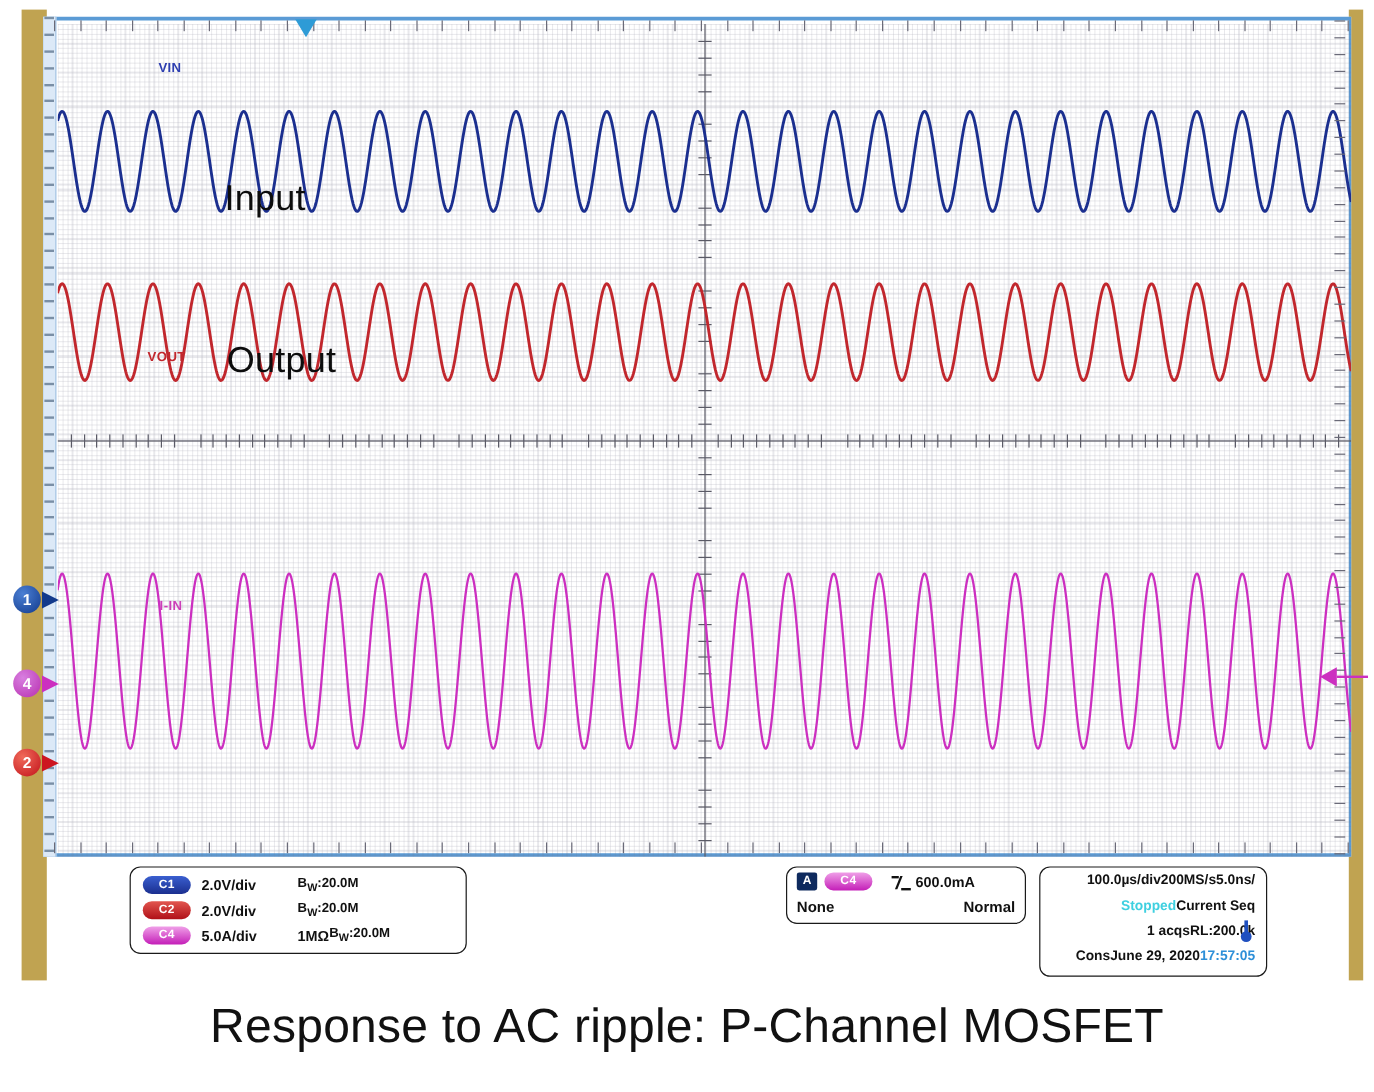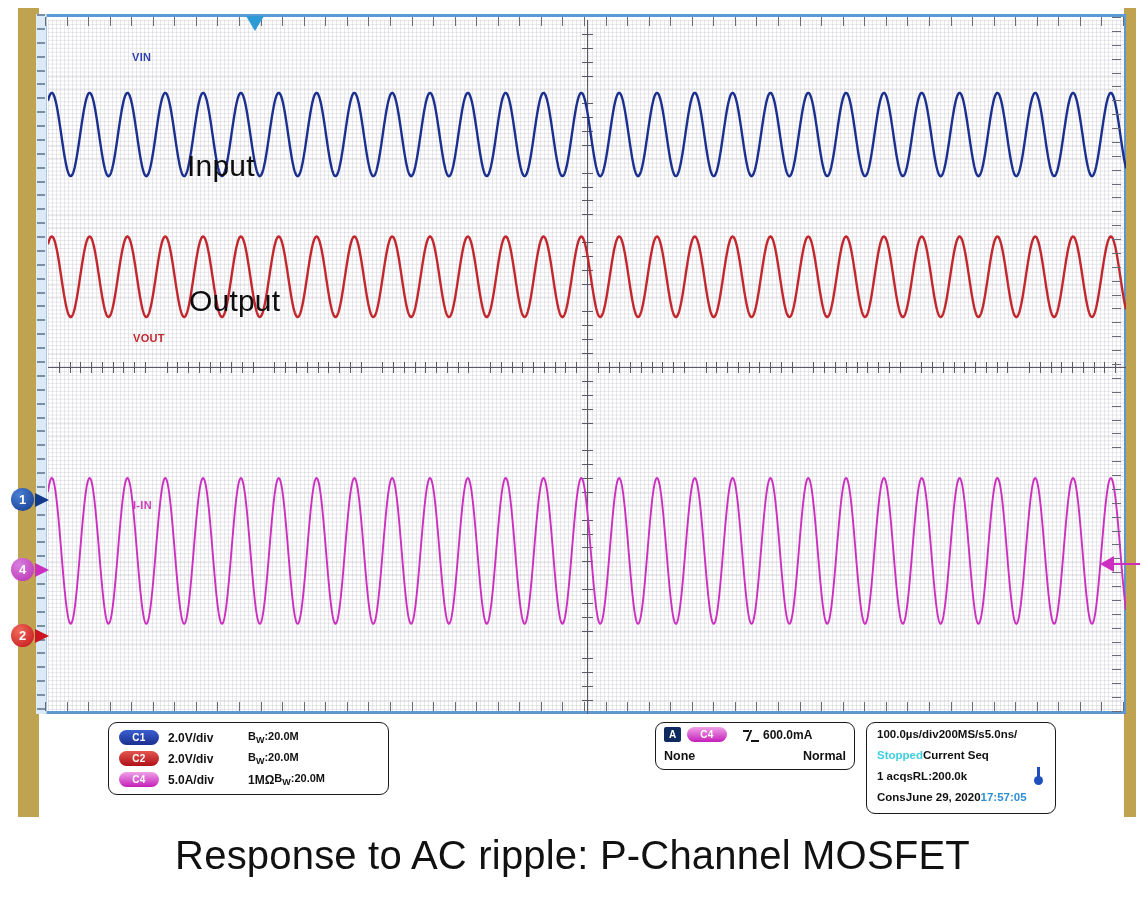--- a/index.html
+++ b/index.html
@@ -40,21 +40,21 @@
   
   .left-rail{position:absolute;left:36px;top:14px;width:10px;height:700px;background:#dce9f7;border-right:1px solid #a8c6e4;}
   .left-rail i{position:absolute;left:1px;width:8px;height:2px;background:#7a8fa6;}
 
   
   #waves{position:absolute;left:0;top:0;width:1078px;height:694px;}
 
   
   .wf-tag{position:absolute;font-size:11px;font-weight:700;letter-spacing:.3px;}
   .tag-vin{color:#2e3fb0;left:84px;top:31px;text-align:center;}
-  .tag-vout{color:#c1272d;left:85px;top:272px;margin-top:40px;}
+  .tag-vout{color:#c1272d;left:75px;top:272px;}
   .tag-iin{color:#cc3fb8;left:85px;top:479px;}
 
   .annot{position:absolute;color:#0d0d0d;font-size:30px;letter-spacing:.2px;}
   .annot-input{left:139px;top:129px;}
   .annot-output{left:141px;top:264px;}
   .annot-current{left:139px;top:440px;font-size:29px;}
 
   
   .trig-top{position:absolute;left:246px;top:16px;width:0;height:0;
             border-left:9px solid transparent;border-right:9px solid transparent;border-top:15px solid #2e9bd6;}
@@ -99,21 +99,21 @@
 
   .trg-line1{position:absolute;left:8px;top:4px;display:flex;align-items:center;font-size:12px;font-weight:700;color:#111;}
   .abadge{width:17px;height:15px;background:#0e2a5e;color:#fff;font-size:10px;font-weight:700;
           display:flex;align-items:center;justify-content:center;border-radius:2px;margin-right:6px;}
   .slope{display:inline-block;width:16px;margin:0 4px 0 7px;position:relative;height:14px;}
   .slope::before{content:"";position:absolute;left:0;top:2px;width:6px;height:2px;background:#111;}
   .slope::after{content:"";position:absolute;left:5px;top:2px;width:2px;height:11px;background:#111;transform:skewX(-22deg);}
   .slope i{position:absolute;left:8px;bottom:0px;width:8px;height:2px;background:#111;}
   .trg-line2{position:absolute;left:8px;top:26px;right:8px;display:flex;justify-content:space-between;font-size:12.5px;font-weight:700;color:#111;gap:45px;}
 
-  .trow{position:absolute;left:10px;right:9px;display:flex;justify-content:flex-start;font-size:11.5px;font-weight:700;color:#111;}
+  .trow{position:absolute;left:10px;right:9px;display:flex;justify-content:flex-end;font-size:11.5px;font-weight:700;color:#111;}
   .trow.r1{top:5px;} .trow.r2{top:26px;} .trow.r3{top:47px;} .trow.r4{top:68px;}
   .cyan{color:#3fd0e0;}
   .blue{color:#2d8fd8;}
   .trow .mid{flex:0 0 auto;}
   .dl-icon{position:absolute;right:12px;top:44px;width:9px;height:18px;}
   .dl-icon::before{content:"";position:absolute;left:3px;top:0;width:3px;height:11px;background:#1f4fbf;}
   .dl-icon::after{content:"";position:absolute;left:0;top:9px;width:9px;height:9px;border-radius:50%;background:#1f4fbf;}
 
   
   #caption{position:absolute;left:0;top:833px;width:1145px;text-align:center;

